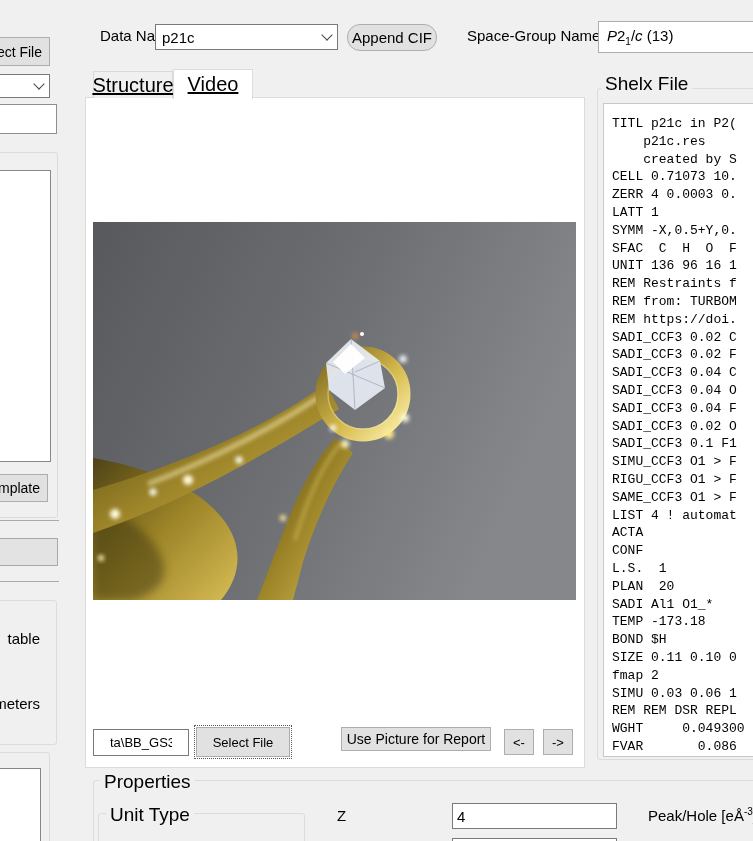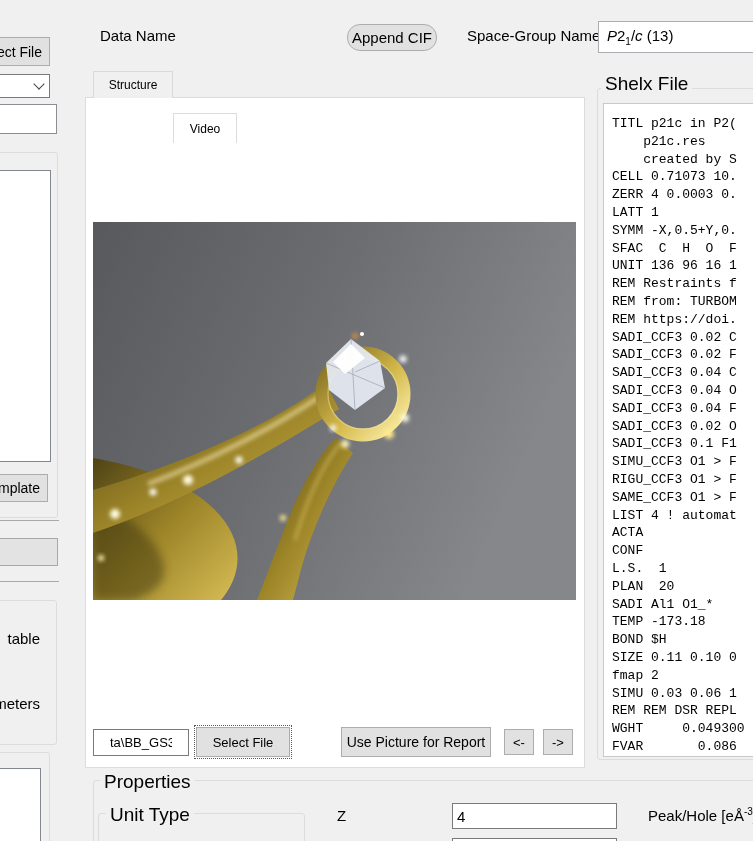--- a/index.html
+++ b/index.html
@@ -9,21 +9,21 @@
   .lbl{font-size:15px;color:#000;white-space:nowrap;}
   .btn{display:flex;align-items:center;justify-content:center;background:#e1e1e1;border:1px solid #adadad;font-family:"Liberation Sans",sans-serif;font-size:14px;color:#000;box-sizing:border-box;padding:0;white-space:nowrap;}
   .btn.clip{justify-content:flex-end;padding-right:7px;}
   .field{background:#fff;border:1px solid #8b8f94;box-sizing:border-box;font-family:"Liberation Sans",sans-serif;font-size:14px;color:#000;padding:0 4px;display:flex;align-items:center;}
   input.field{display:block;line-height:normal;}
   .combo{background:#fff;border:1px solid #7a7a7a;box-sizing:border-box;display:flex;align-items:center;font-size:15px;padding:0 6px;justify-content:space-between;}
   .chev{width:7px;height:7px;border-right:1.5px solid #43474c;border-bottom:1.5px solid #43474c;transform:rotate(45deg);margin-top:-4px;flex:0 0 auto;}
   .groupbox{border:1px solid #dcdcdc;border-radius:3px;box-sizing:border-box;background:transparent;}
   .gb-title{position:absolute;font-size:19px;color:#000;background:#f0f0f0;padding:0 4px;white-space:nowrap;}
   .divider{height:1px;background:#a9a9a9;}
-  .tab{display:flex;align-items:center;justify-content:center;font-size:12px;box-sizing:border-box;white-space:nowrap;}
+  .tab{display:flex;align-items:center;justify-content:center;font-size:20px;box-sizing:border-box;white-space:nowrap;text-decoration:underline;}
   .tab.unsel{background:#f0f0f0;border:1px solid #d9d9d9;border-bottom:none;}
   .tab.sel{background:#fff;border:1px solid #dcdcdc;border-bottom:none;z-index:3;}
   .panel{background:#fff;border:1px solid #dcdcdc;box-sizing:border-box;}
   pre.mono{margin:0;font-family:"Liberation Mono","DejaVu Sans Mono",monospace;font-size:13px;line-height:17.8px;color:#000;background:#fff;border:1px solid #c8c8c8;box-sizing:border-box;overflow:hidden;}
   .sg-field{background:#fff;border:1px solid #abadb3;box-sizing:border-box;display:flex;align-items:center;font-size:15px;padding:0 8px;}
   .sg-field i{font-style:italic;}
   sub,sup{font-size:10px;}
   .focus-dotted{outline:1px dotted #5a5a5a;outline-offset:1px;}
 </style>
 </head>
@@ -52,33 +52,37 @@
 
   <div class="groupbox abs" style="left:-28px;top:600px;width:85px;height:145px;"></div>
   <span class="lbl abs" style="left:-28px;top:630px;width:68px;text-align:right;">table</span>
   <span class="lbl abs" style="left:-28px;top:695px;width:68px;text-align:right;">meters</span>
 
   <div class="groupbox abs" style="left:-28px;top:752px;width:78px;height:100px;"></div>
   <div class="abs" style="left:-28px;top:768px;width:69px;height:85px;background:#fff;border:1px solid #828790;box-sizing:border-box;"></div>
 
   <span class="lbl abs" style="left:100px;top:27px;">Data Name</span>
 
+  <div class="combo abs" style="left:155px;top:24px;width:183px;height:26px;">
+    <span>p21c</span>
+    <span class="chev"></span>
+  </div>
 
   <button class="btn abs" style="left:347px;top:24px;width:90px;height:27px;font-size:15px;border-radius:13px;">Append CIF</button>
 
   <span class="lbl abs" style="left:467px;top:27px;">Space-Group Name</span>
 
   <div class="sg-field abs" style="left:598px;top:21px;width:170px;height:32px;">
     <span><i>P</i><span>2</span><sub>1</sub><span>/</span><i>c</i><span> (13)</span></span>
   </div>
 
   <div class="panel abs" style="left:85px;top:97px;width:500px;height:671px;"></div>
 
   <div class="tab unsel abs" style="left:93px;top:71px;width:80px;height:27px;">Structure</div>
-  <div class="tab sel abs" style="left:173px;top:69px;width:64px;height:30px;margin-top:44px;">Video</div>
+  <div class="tab sel abs" style="left:173px;top:69px;width:80px;height:30px;">Video</div>
 
   <svg class="abs" style="left:93px;top:222px;" width="483" height="378" viewBox="0 0 483 378">
     <defs>
       <linearGradient id="bgGrad" x1="0" y1="0" x2="1" y2="0.35">
         <stop offset="0" stop-color="#57595c"></stop>
         <stop offset="0.5" stop-color="#6b6d71"></stop>
         <stop offset="1" stop-color="#85878b"></stop>
       </linearGradient>
       <linearGradient id="goldA" x1="0" y1="0" x2="1" y2="1">
         <stop offset="0" stop-color="#4f4315"></stop>
@@ -125,21 +129,21 @@
     <circle cx="95" cy="258" r="5" fill="#fffbe0" filter="url(#b2)"></circle>
     <circle cx="60" cy="270" r="3.5" fill="#ffffff" filter="url(#b2)"></circle>
     <circle cx="22" cy="292" r="5" fill="#fffbe0" filter="url(#b2)"></circle>
     <circle cx="146" cy="238" r="3.5" fill="#ffffff" filter="url(#b2)"></circle>
     <circle cx="8" cy="336" r="3" fill="#fff3b0" filter="url(#b2)"></circle>
     <circle cx="190" cy="296" r="3" fill="#ffe98c" filter="url(#b2)"></circle>
   </svg>
 
   <input class="field abs" style="left: 93px; top: 729px; width: 96px; height: 27px; font-size: 13px; padding: 0px 16px; border-color: rgb(122, 122, 122);" value="ta\BB_GS3.vzs">
   <button class="btn abs focus-dotted" style="left:196px;top:727px;width:94px;height:30px;font-size:13px;">Select File</button>
-  <button class="btn abs" style="left:341px;top:727px;width:150px;height:30px;">Use Picture for Report</button>
+  <button class="btn abs" style="left:341px;top:727px;width:150px;height:24px;">Use Picture for Report</button>
   <button class="btn abs" style="left:504px;top:729px;width:30px;height:26px;font-size:13px;">&lt;-</button>
   <button class="btn abs" style="left:543px;top:729px;width:30px;height:26px;font-size:13px;">-&gt;</button>
 
   <div class="groupbox abs" style="left:597px;top:88px;width:170px;height:672px;"></div>
   <span class="gb-title" style="left:601px;top:73px;">Shelx File</span>
   <pre class="mono abs" style="left:603px;top:103px;width:164px;height:654px;padding:11px 0 0 8px;">TITL p21c in P2(
     p21c.res
     created by S
 CELL 0.71073 10.
 ZERR 4 0.0003 0.

